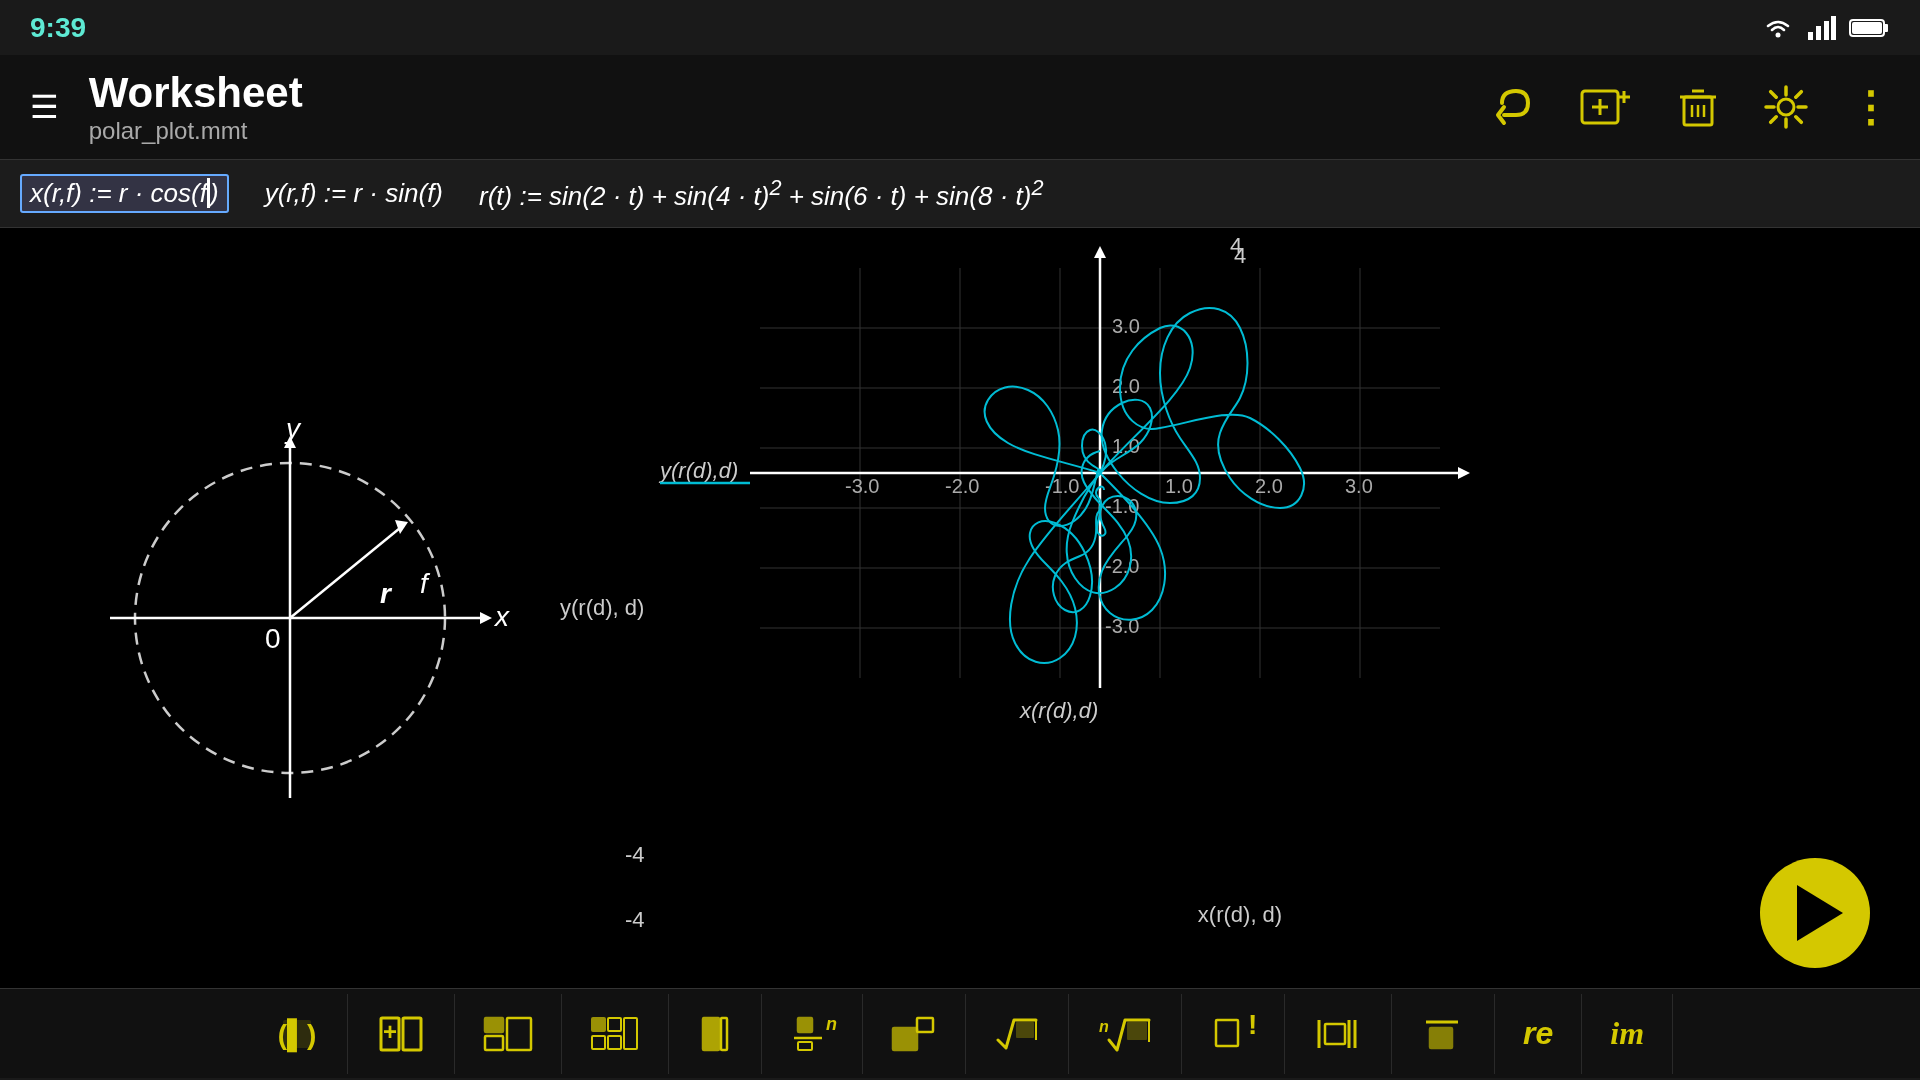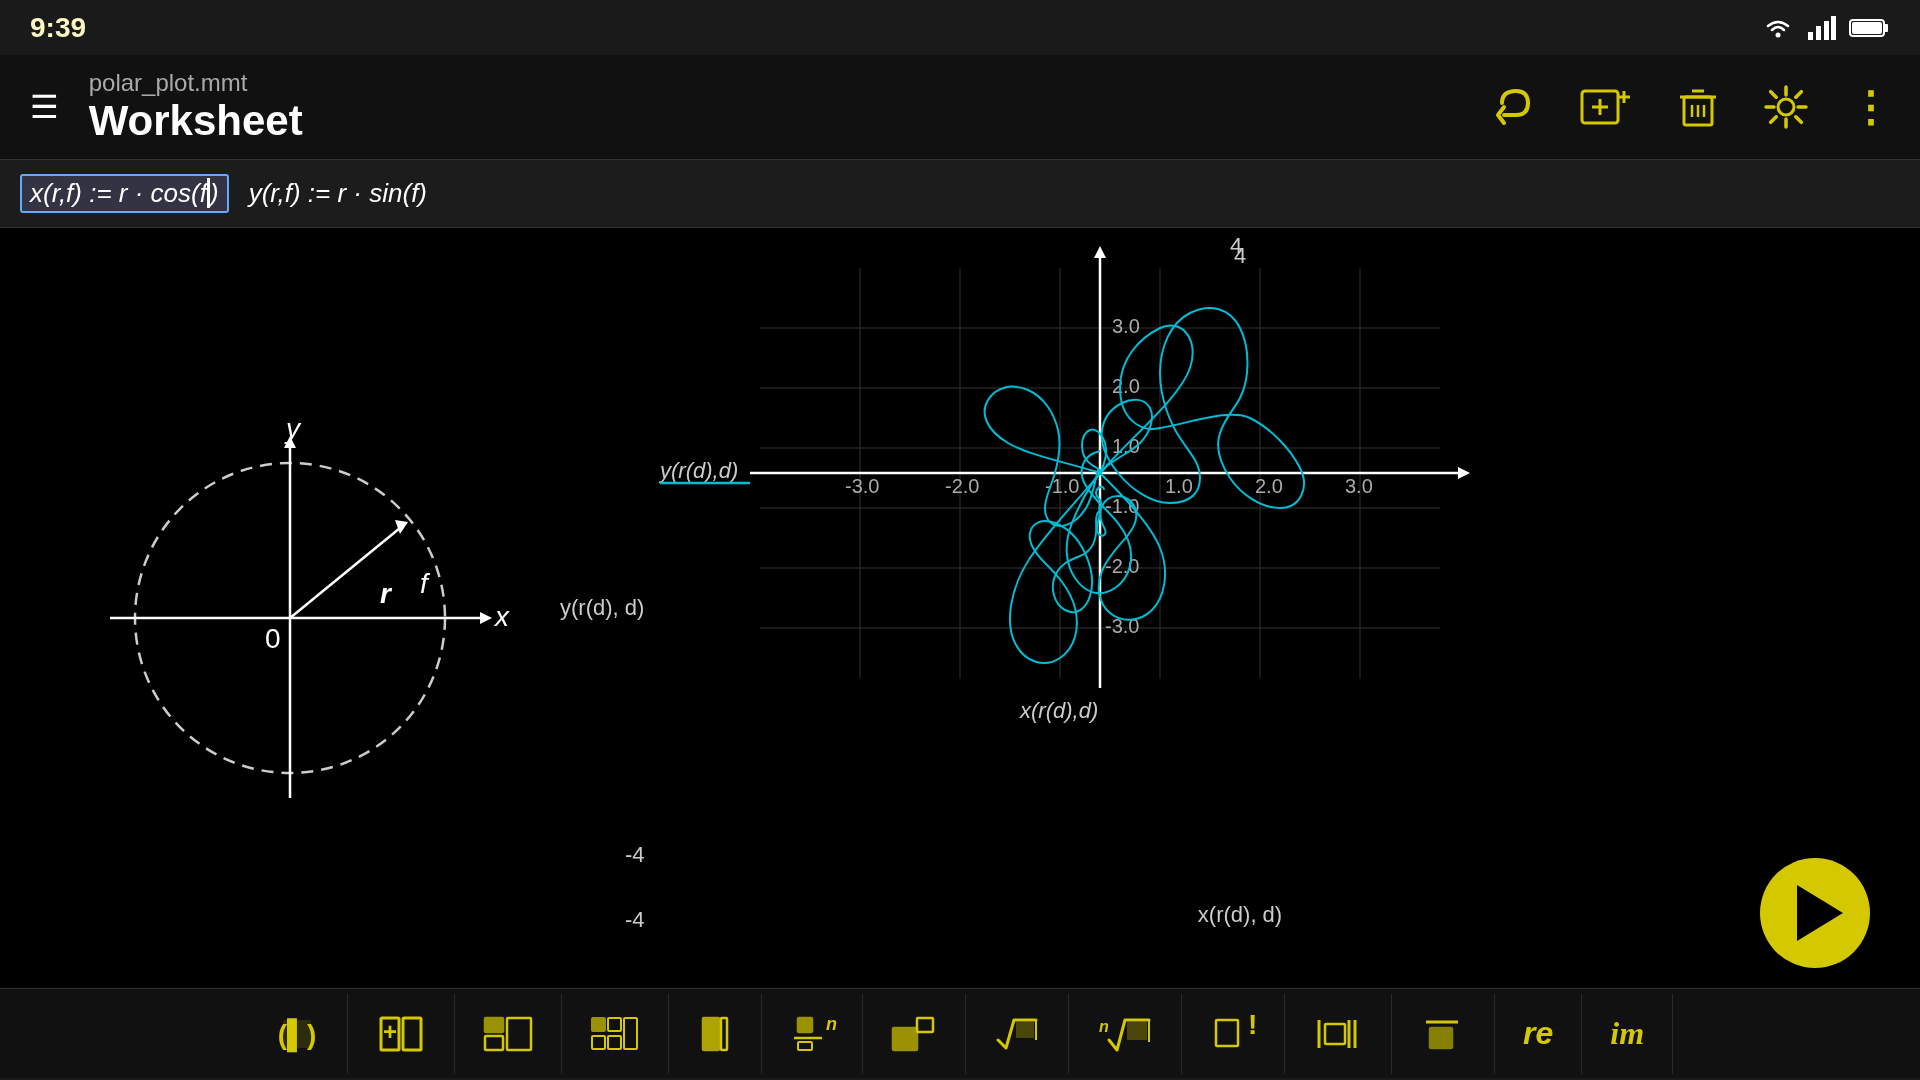--- a/index.html
+++ b/index.html
@@ -18,21 +18,21 @@
       height: 55px;
       background: #1a1a1a;
       display: flex;
       align-items: center;
       justify-content: space-between;
       padding: 0 30px;
     }
     #status-time {
       font-size: 28px;
       font-weight: bold;
-      color: #fef9c3;
+      color: #5eead4;
     }
     #status-icons {
       display: flex;
       align-items: center;
       gap: 14px;
     }
 
     
     #top-bar {
       width: 100%;
@@ -67,21 +67,21 @@
       gap: 40px;
     }
 
     
     #formula-bar {
       width: 100%;
       padding: 14px 20px;
       background: #1c1c1c;
       display: flex;
       align-items: center;
-      gap: 20px;
+      gap: 36px;
       border-bottom: 1px solid #333;
       overflow-x: auto;
     }
     .formula-item {
       font-size: 26px;
       color: #fff;
       white-space: nowrap;
       font-style: italic;
     }
     .formula-item.highlighted {
@@ -217,22 +217,22 @@
       <rect x="0" y="3" width="34" height="16" rx="3" stroke="#fff" stroke-width="2" fill="none"></rect>
       <rect x="34" y="7" width="4" height="8" rx="1" fill="#fff"></rect>
       <rect x="2" y="5" width="30" height="12" rx="2" fill="#fff"></rect>
     </svg>
   </div>
 </div>
 
 <div id="top-bar">
   <span id="menu-icon">☰</span>
   <div id="title-area">
+    <div id="app-title">Worksheet</div>
     <div id="file-name">polar_plot.mmt</div>
-    <div id="app-title">Worksheet</div>
   </div>
   <div id="toolbar-icons">
 
     <svg width="48" height="48" viewBox="0 0 48 48" style="color:#d4c800">
       <path d="M12 20 Q12 8 26 8 Q38 8 38 20 Q38 32 26 32 L14 32" stroke="#d4c800" stroke-width="4" fill="none" stroke-linecap="round"></path>
       <polyline points="14,24 8,32 14,40" stroke="#d4c800" stroke-width="4" fill="none" stroke-linecap="round" stroke-linejoin="round"></polyline>
     </svg>
 
     <svg width="56" height="48" viewBox="0 0 56 48">
       <rect x="4" y="8" width="36" height="32" rx="3" stroke="#d4c800" stroke-width="3" fill="none"></rect>
@@ -259,20 +259,23 @@
     <span style="color:#d4c800; font-size:42px; font-weight:bold; line-height:1; letter-spacing:-2px">⋮</span>
   </div>
 </div>
 
 <div id="formula-bar">
   <span class="formula-item highlighted">
     x(r,f) := r · cos(<span style="border-right: 3px solid #fff">f</span>)
   </span>
   <span class="formula-item">
     y(r,f) := r · sin(f)
+  </span>
+  <span class="formula-item">
+    r(t) := sin(2 · t) + sin(4 · t)<sup>2</sup> + sin(6 · t) + sin(8 · t)<sup>2</sup>
   </span>
 </div>
 
 <div id="main-content">
 
   <div id="left-panel">
     <svg width="420" height="380" viewBox="-20 -20 420 380">
 
       <circle cx="200" cy="180" r="155" stroke="white" stroke-width="2.5" fill="none" stroke-dasharray="12,8" opacity="0.8"></circle>
 

